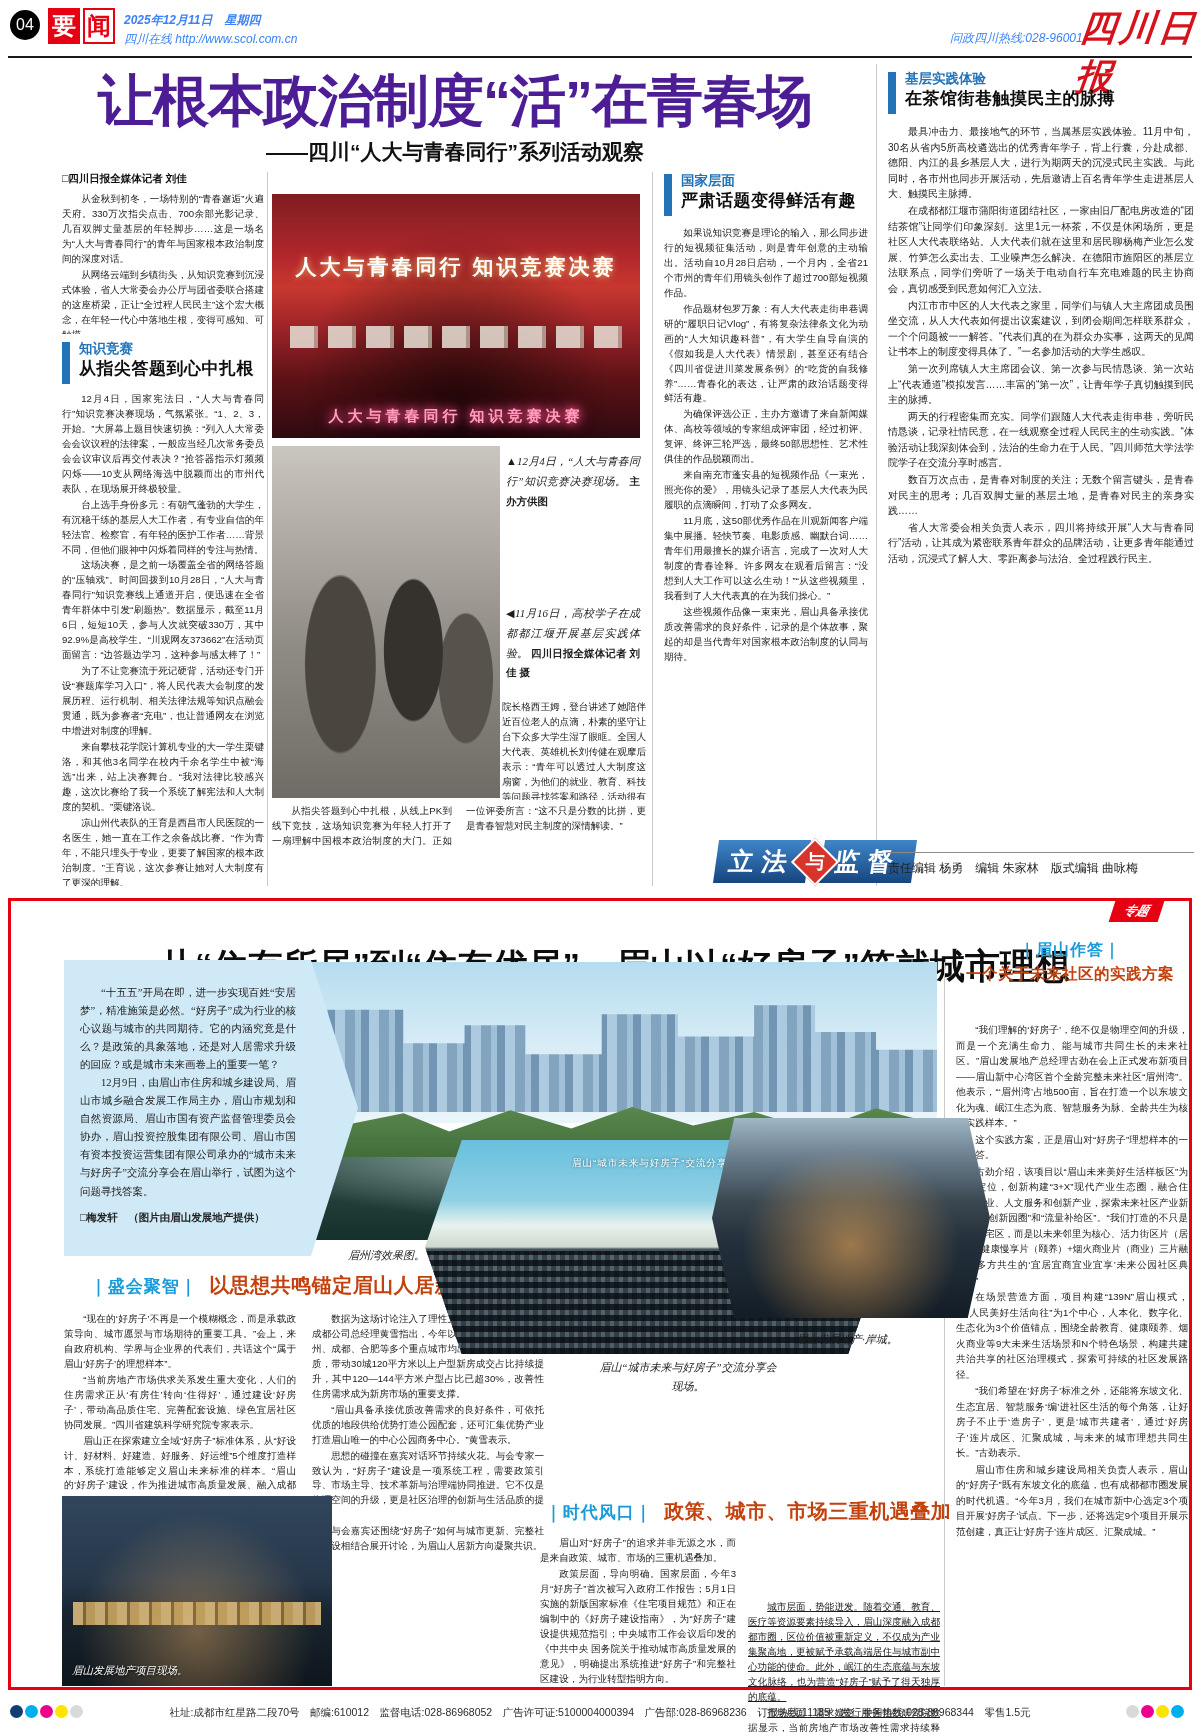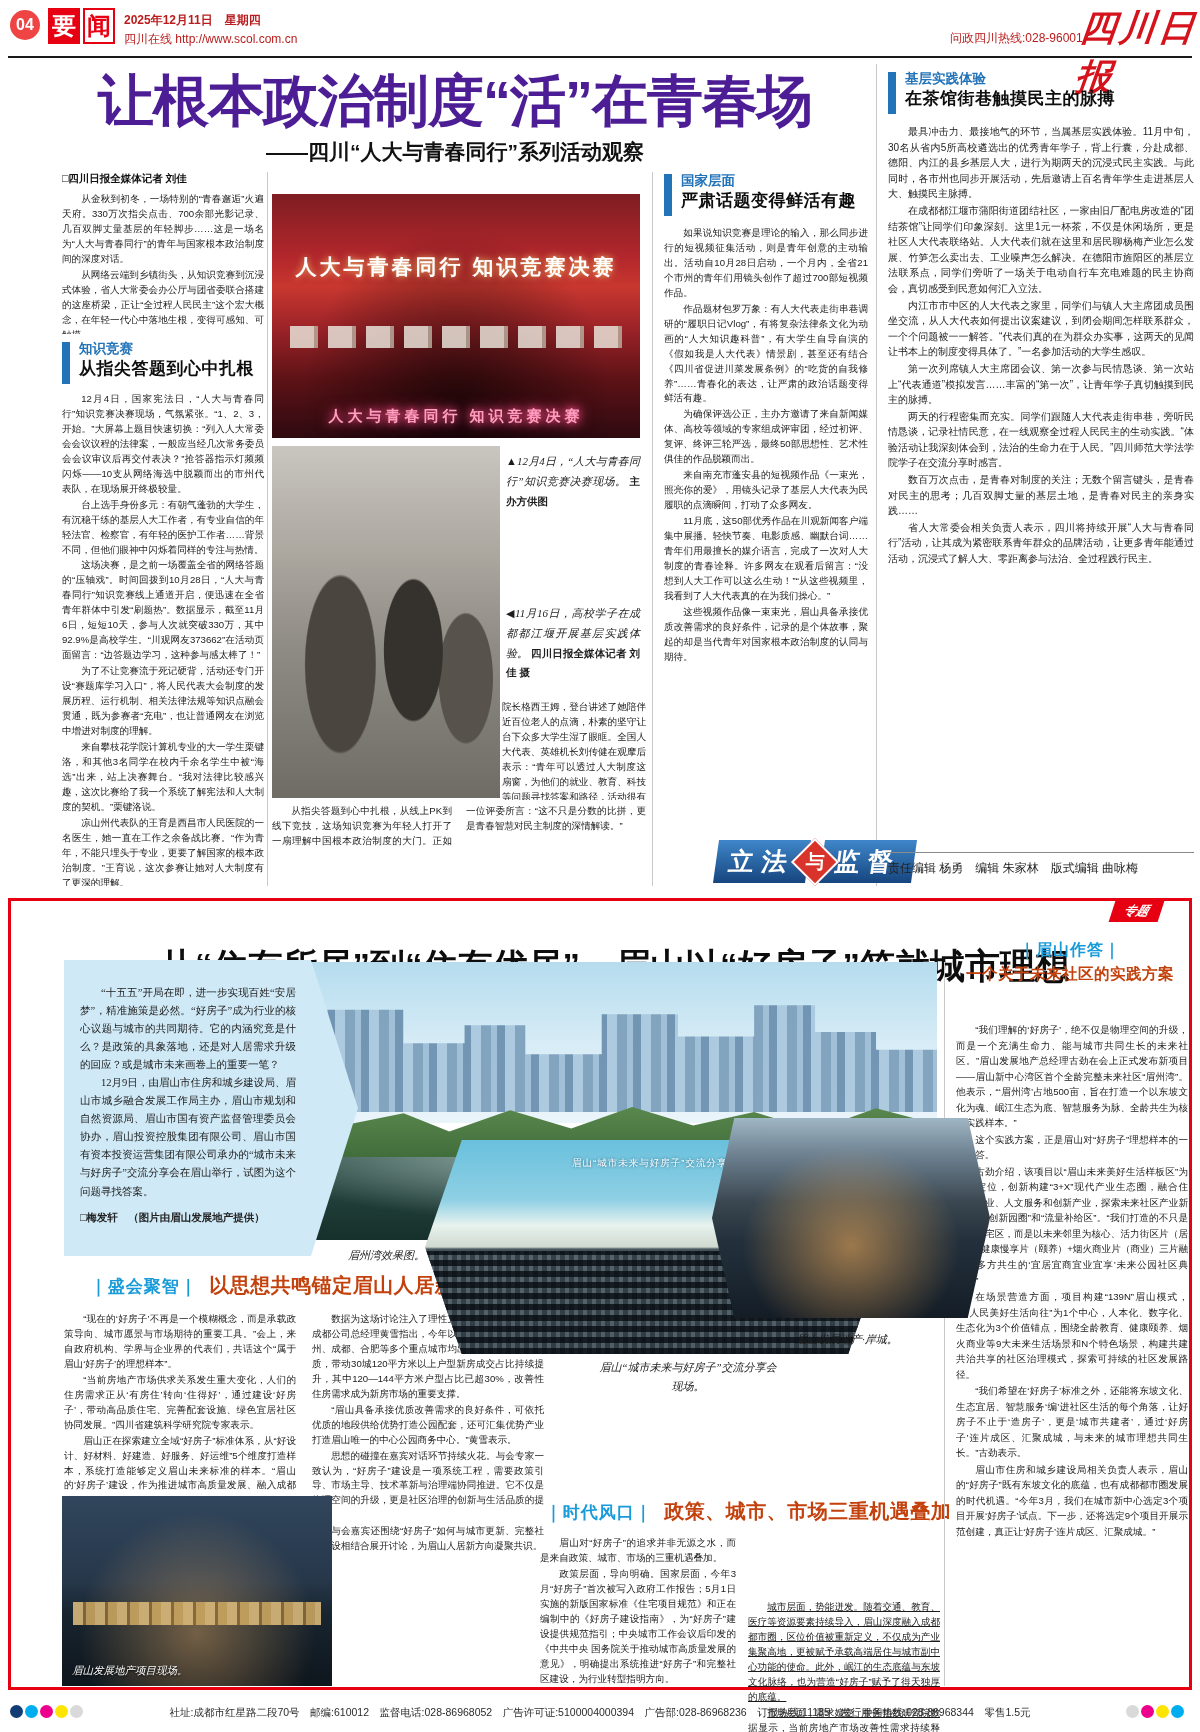--- a/index.html
+++ b/index.html
@@ -1,26 +1,26 @@
 <!DOCTYPE html>
 <html><head>
 <meta charset="utf-8">
 <style>
   html,body{margin:0;padding:0;background:#fff;}
   .page{position:relative;width:1200px;height:1732px;background:#fff;overflow:hidden;
         font-family:"Liberation Sans","DejaVu Sans",sans-serif;color:#191919;}
   .abs{position:absolute;}
   
-  .pgnum{width:30px;height:30px;border-radius:50%;background:#ef4444;color:#fff;
-         font-weight:bold;font-size:16px;display:flex;align-items:center;justify-content:center;}
+  .pgnum{width:30px;height:30px;border-radius:50%;background:#000000;color:#fff;
+         font-weight:normal;font-size:16px;display:flex;align-items:center;justify-content:center;}
   .secbox{width:32px;height:36px;display:flex;align-items:center;justify-content:center;
           font-weight:900;font-size:24px;}
   .secbox.solid{background:#e60012;color:#fff;}
   .secbox.line{background:#fff;color:#e60012;border:2px solid #e60012;box-sizing:border-box;}
-  .hdrline{font-size:12px;color:#b91c1c;line-height:1.55;}
+  .hdrline{font-size:12px;color:#3b82f6;line-height:1.55;font-style:italic;}
   .masthead{font-family:"DejaVu Serif","Liberation Serif",serif;font-style:italic;font-weight:900;
             color:#d5131c;font-size:36px;letter-spacing:3px;transform:skewX(-6deg);}
   .hrule{background:#1a1a1a;}
   .vrule{width:1px;background:#c9c9c9;}
   
   .headline{font-size:56px;font-weight:900;letter-spacing:-1px;color:#4c1d95;text-align:center;
             white-space:nowrap;}
   .subhead{font-size:21px;font-weight:900;color:#111;text-align:center;}
   .byline{font-size:10.5px;font-weight:bold;color:#111;}
   .bt{font-size:9.6px;line-height:1.56;color:#1b1b1b;text-align:justify;overflow:hidden;}

